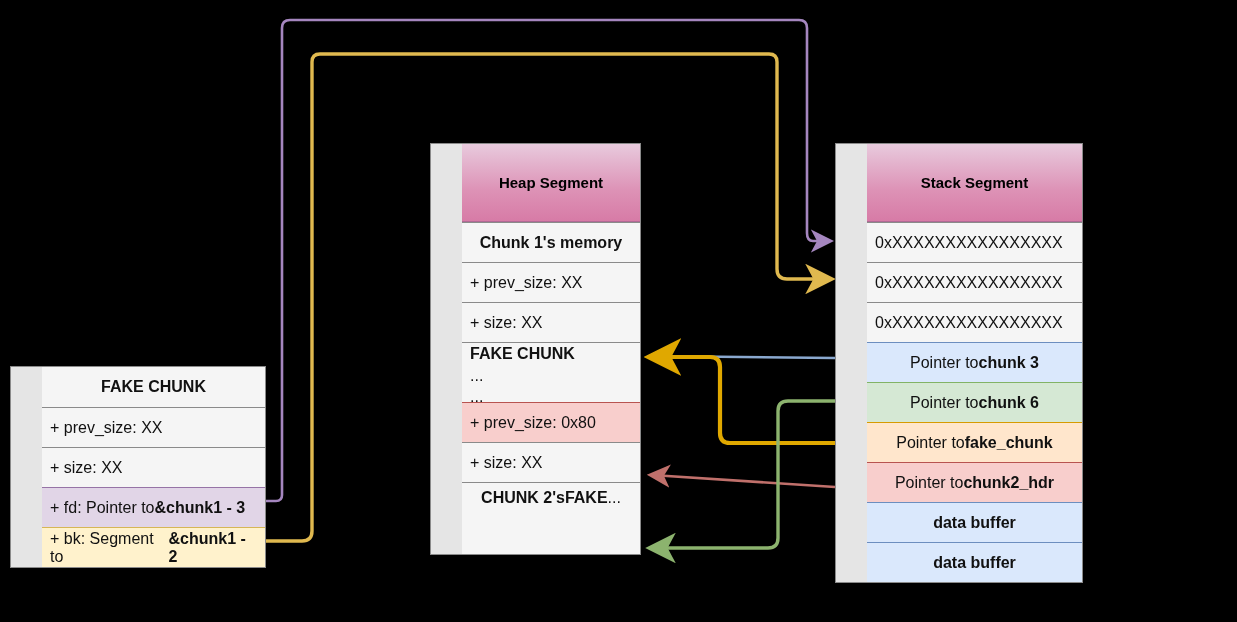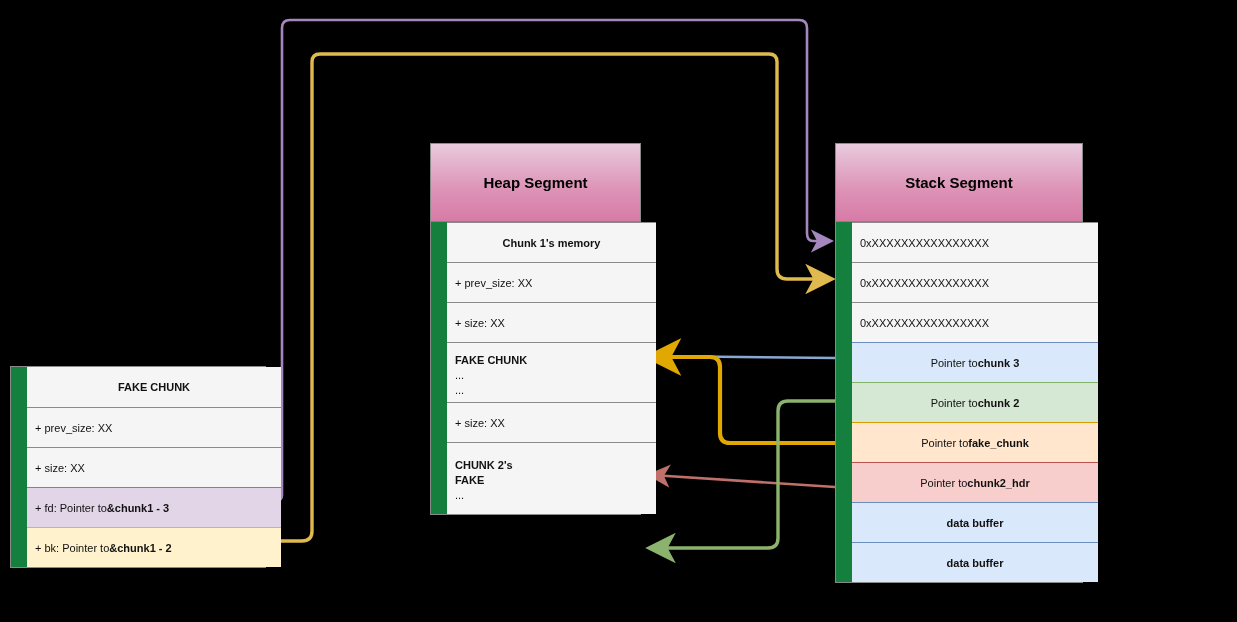--- a/index.html
+++ b/index.html
@@ -1,31 +1,31 @@
 <!DOCTYPE html>
 <html><head>
 <meta charset="utf-8">
 <style>
   html,body{margin:0;padding:0;background:#000;}
   #stage{position:relative;width:1237px;height:622px;background:#000;
          font-family:"Liberation Sans", sans-serif;overflow:hidden;}
   .box{position:absolute;box-sizing:border-box;}
-  .seg{border:1px solid #8a8a8a;background:#15803d;}
+  .seg{border:1px solid #8a8a8a;background:#e5e5e5;padding-left:31px;}
   .hdr{box-sizing:border-box;width:100%;height:78px;line-height:78px;text-align:center;
        font-weight:bold;font-size:15px;color:#000;
        background:linear-gradient(180deg,#e8cadd 0%,#dd92b6 60%,#d77ba6 100%);
        border-bottom:1px solid #b06a95;}
   .row{box-sizing:border-box;width:100%;height:40px;border-top:1px solid #8a8a8a;
-       display:flex;align-items:center;font-size:11px;color:#111;padding:0 8px;
-       background:#f5f5f5;margin-left:16px;}
+       display:flex;align-items:center;font-size:16px;color:#111;padding:0 8px;
+       background:#f5f5f5;}
   .row.first{border-top:none;}
   .row.center{justify-content:center;font-weight:bold;}
   .row.tall{height:60px;align-items:flex-start;padding-top:6px;flex-direction:column;
             justify-content:center;line-height:1.35;}
-  .row.tall2{height:72px;align-items:flex-start;flex-direction:column;
+  .row.tall2{height:72px;align-items:flex-start;flex-direction:row;
              justify-content:center;line-height:1.35;padding-top:4px;}
   .row b{font-weight:bold;}
   .c-blue{background:#dae8fc;border-top:1px solid #6c8ebf;}
   .c-green{background:#d5e8d4;border-top:1px solid #82b366;}
   .c-orange{background:#ffe6cc;border-top:1px solid #d79b00;}
   .c-red{background:#f8cecc;border-top:1px solid #b85450;}
   .c-purple{background:#e1d5e7;border-top:1px solid #9673a6;text-align:right;}
   .c-yellow{background:#fff2cc;border-top:1px solid #d6b656;}
   svg.wires{position:absolute;left:0;top:0;width:1237px;height:622px;
             pointer-events:none;overflow:visible;}
@@ -74,55 +74,56 @@
 
   <div class="box seg" style="left:10px;top:366px;width:256px;">
     <div class="row first center">FAKE CHUNK</div>
     <div class="row">+ prev_size: XX</div>
     <div class="row">+ size: XX</div>
     <div class="row c-purple">
       <span>+ fd: Pointer to </span>
       <b>&amp;chunk1 - 3</b>
     </div>
     <div class="row c-yellow">
-      <span>+ bk: Pointer to </span>
+      <span>+ bk: Segment to </span>
       <b>&amp;chunk1 - 2</b>
     </div>
   </div>
 
   <div class="box seg" style="left:430px;top:143px;width:211px;">
     <div class="hdr">Heap Segment</div>
     <div class="row center">Chunk 1's memory</div>
     <div class="row">+ prev_size: XX</div>
     <div class="row">+ size: XX</div>
     <div class="row tall">
       <span style="font-weight:bold">FAKE CHUNK</span>
       <span>...</span>
       <span>...</span>
     </div>
+    <div class="row c-red">+ prev_size: 0x80</div>
     <div class="row">+ size: XX</div>
     <div class="row tall2">
       <span style="font-weight:bold">CHUNK 2's</span>
       <span style="font-weight:bold">FAKE</span>
       <span>...</span>
     </div>
   </div>
 
   <div class="box seg" style="left:835px;top:143px;width:248px;">
     <div class="hdr">Stack Segment</div>
     <div class="row">0xXXXXXXXXXXXXXXXX</div>
     <div class="row">0xXXXXXXXXXXXXXXXX</div>
     <div class="row">0xXXXXXXXXXXXXXXXX</div>
     <div class="row center c-blue">
       <span style="font-weight:normal">Pointer to </span>
       <b>chunk 3</b>
     </div>
     <div class="row center c-green">
       <span style="font-weight:normal">Pointer to </span>
-      <b>chunk 2</b>
+      <b>chunk 6</b>
     </div>
     <div class="row center c-orange">
       <span style="font-weight:normal">Pointer to </span>
       <b>fake_chunk</b>
     </div>
     <div class="row center c-red">
       <span style="font-weight:normal">Pointer to </span>
       <b>chunk2_hdr</b>
     </div>
     <div class="row center c-blue">data buffer</div>

